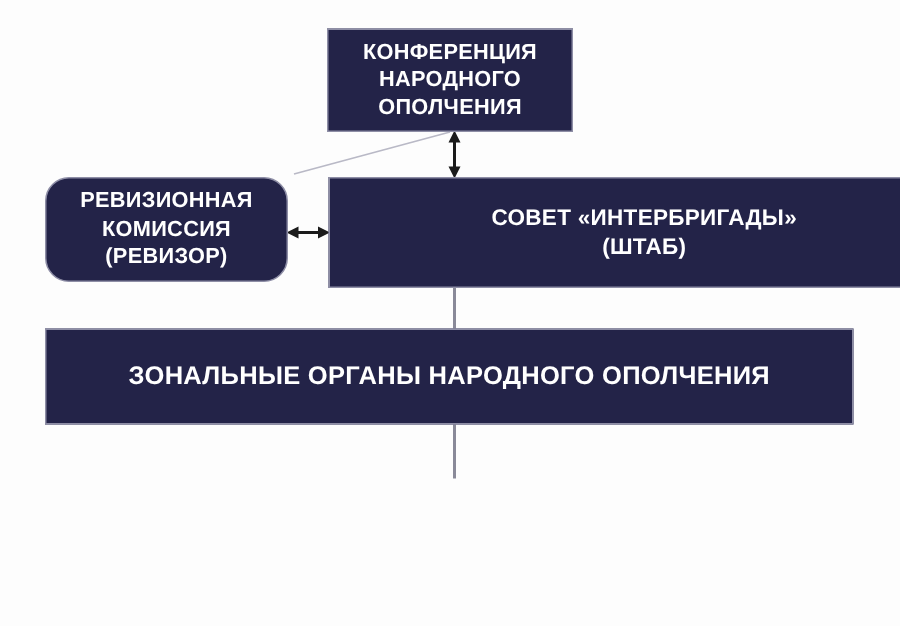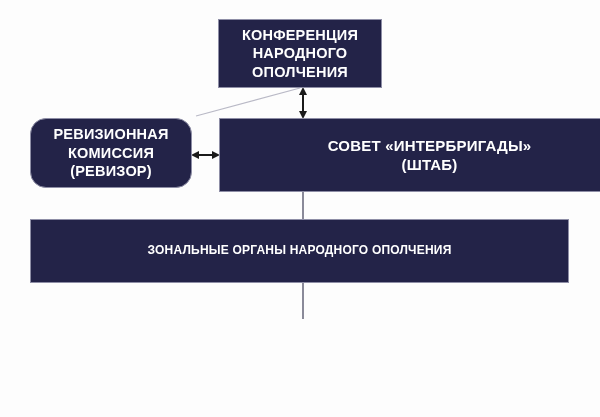--- a/index.html
+++ b/index.html
@@ -54,21 +54,21 @@
     border-radius: 16px;
   }
   #node-council {
     left: 219px;  top: 118px;
     width: 421px; height: 74px;
     font-size: 15px;
   }
   #node-zonal {
     left: 30px;   top: 219px;
     width: 539px; height: 64px;
-    font-size: 12px;
+    font-size: 17px;
   }
   #node-local {
     left: 30px;   top: 319px;
     width: 539px; height: 87px;
     font-size: 15.5px;
   }
 
   
   .conn-svg {
     position: absolute;

